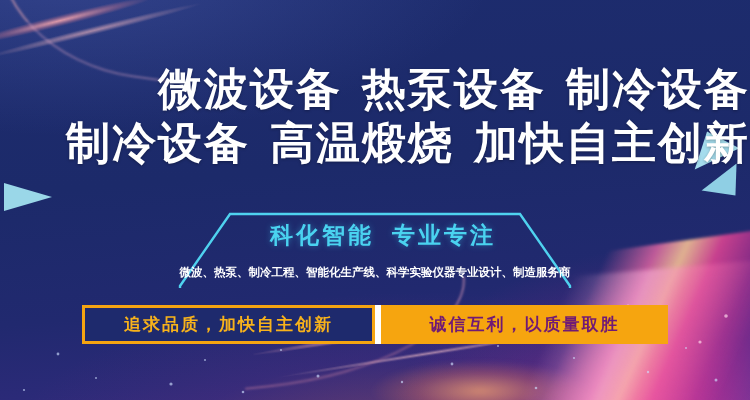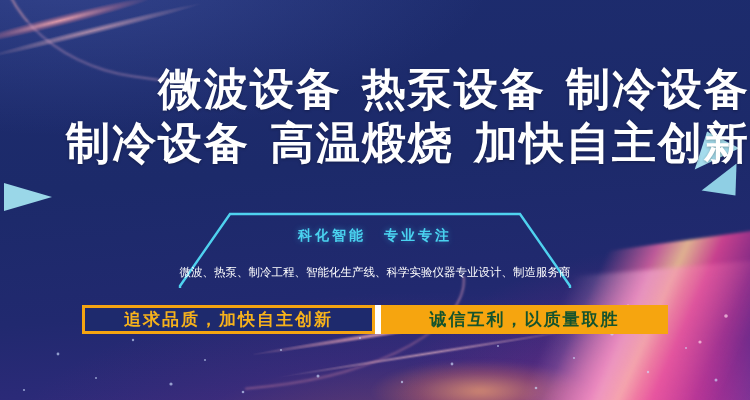--- a/index.html
+++ b/index.html
@@ -141,51 +141,51 @@
   
   .hexframe {
     position:absolute;
     left:178px; top:208px;
     width:394px; height:82px;
   }
   .hexframe svg { display:block; }
 
   .slogan {
     position:absolute;
-    left:178px; top:220px;
+    left:186px; top:220px;
     width:394px;
     text-align:center;
     color:#4ad3f0;
-    font-size:14px;
+    font-size:23px;
     font-weight:bold;
     letter-spacing:3px;
     line-height:30px;
     white-space:nowrap;
     text-shadow:0 0 6px rgba(60,200,240,0.45);
   }
   .slogan .gap { display:inline-block; width:18px; }
 
   .subline {
     position:absolute;
     left:165px; top:264px;
     width:420px;
     text-align:center;
     color:#ffffff;
     font-size:11.5px;
-    font-weight:normal;
+    font-weight:bold;
     letter-spacing:0px;
     line-height:16px;
     white-space:nowrap;
   }
 
   
   .ribbon-row {
     position:absolute;
     left:82px; top:305px;
-    width:586px; height:29px;
+    width:586px; height:39px;
     display:flex;
     align-items:stretch;
     background:#ffffff;
   }
   .pill {
     display:flex;
     align-items:center;
     justify-content:center;
     white-space:nowrap;
   }
@@ -195,21 +195,21 @@
     border:3px solid #f5a411;
     color:#f7b21b;
     font-size:17px;
     font-weight:bold;
     letter-spacing:2px;
   }
   .pill-mid { width:6px; background:#ffffff; }
   .pill-right {
     flex:1;
     background:#f6a50f;
-    color:#14532d;
+    color:#701a75;
     font-size:17px;
     font-weight:bold;
     letter-spacing:2px;
   }
 </style>
 </head>
 <body>
 
 <div id="banner">
 

